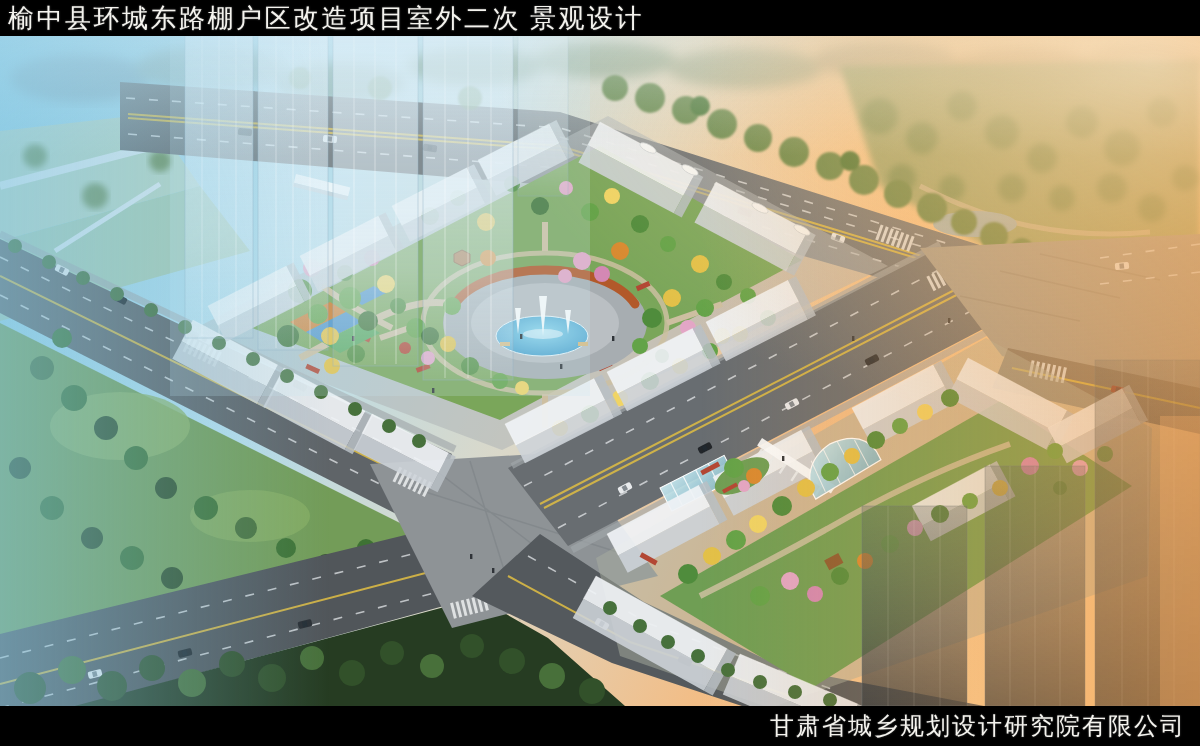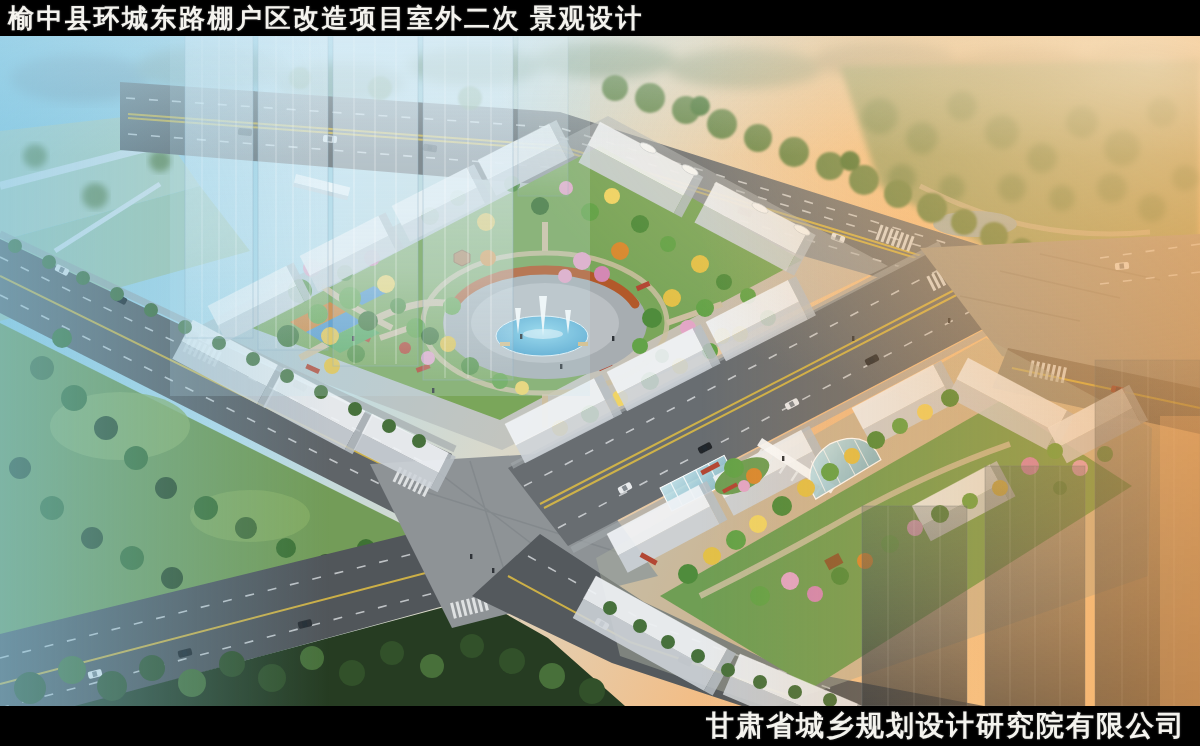--- a/index.html
+++ b/index.html
@@ -9,23 +9,23 @@
     --pergola-rust:#b2592a; --pool-blue:#4aa3cf;
     --building-white:#eef1f4; --dark-park:#263c22;
   }
   *{margin:0;padding:0;box-sizing:border-box}
   body{width:1200px;height:746px;overflow:hidden;background:#000;
        font-family:"Liberation Serif","DejaVu Serif",serif}
   .frame{position:relative;width:1200px;height:746px;display:flex;flex-direction:column}
   .bar{background:var(--bar-bg);color:var(--bar-text);flex:0 0 auto;display:flex;align-items:center}
   .bar.top{height:36px;padding-left:8px}
   .bar.bottom{height:40px;justify-content:flex-end;padding-right:14px}
-  .title-text{font-size:26px;letter-spacing:2.5px;font-weight:700;white-space:nowrap;
+  .title-text{font-size:26px;letter-spacing:2.5px;font-weight:400;white-space:nowrap;
               text-shadow:0 0 2px rgba(255,255,255,.35)}
-  .credit-text{font-size:28px;letter-spacing:2px;font-weight:700;white-space:nowrap;
+  .credit-text{font-size:24px;letter-spacing:2px;font-weight:400;white-space:nowrap;
               text-shadow:0 0 2px rgba(255,255,255,.3)}
   .scene{flex:1 1 auto;position:relative}
   .scene svg{position:absolute;inset:0;display:block}
   
   .lane-y{stroke:var(--lane-yellow);stroke-width:2;fill:none;opacity:.9}
   .lane-w{stroke:var(--lane-white);stroke-width:1.6;fill:none;stroke-dasharray:9 14;opacity:.72}
   .walk{stroke:#a2a8ab;fill:none;opacity:.65}
   .tan{stroke:#cdbfa1;fill:none}
   .zebra rect{fill:#eceff0;opacity:.85}
   .bld .roof{fill:rgba(239,242,245,.93);stroke:rgba(255,255,255,.5);stroke-width:.6}

